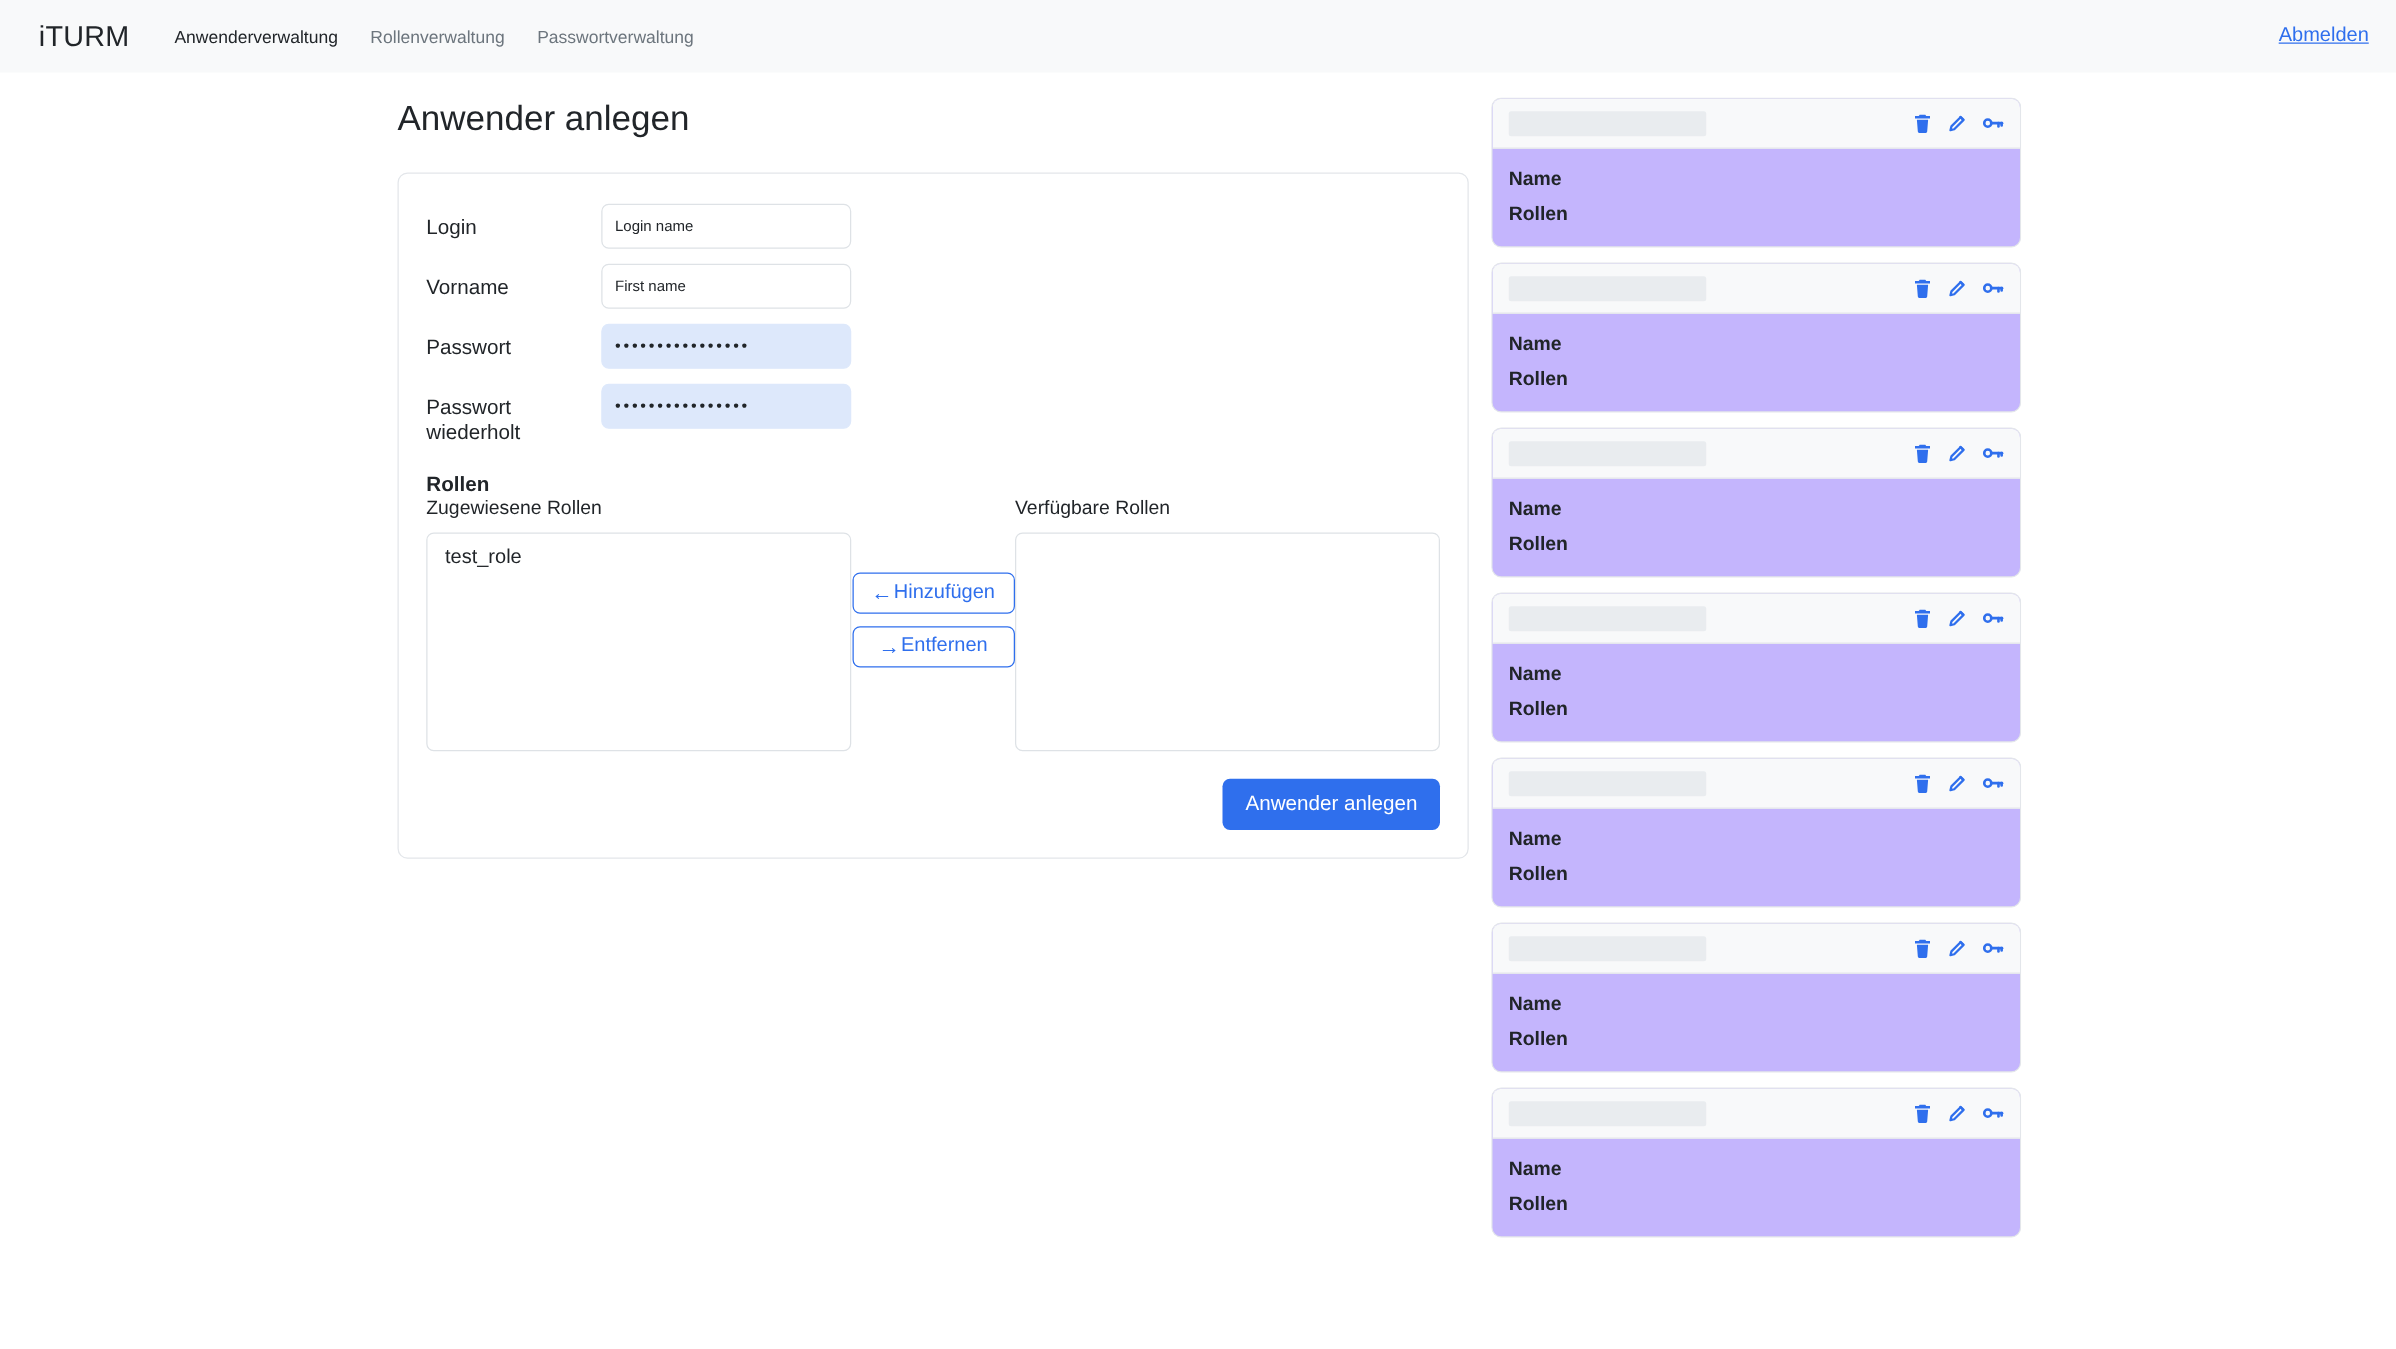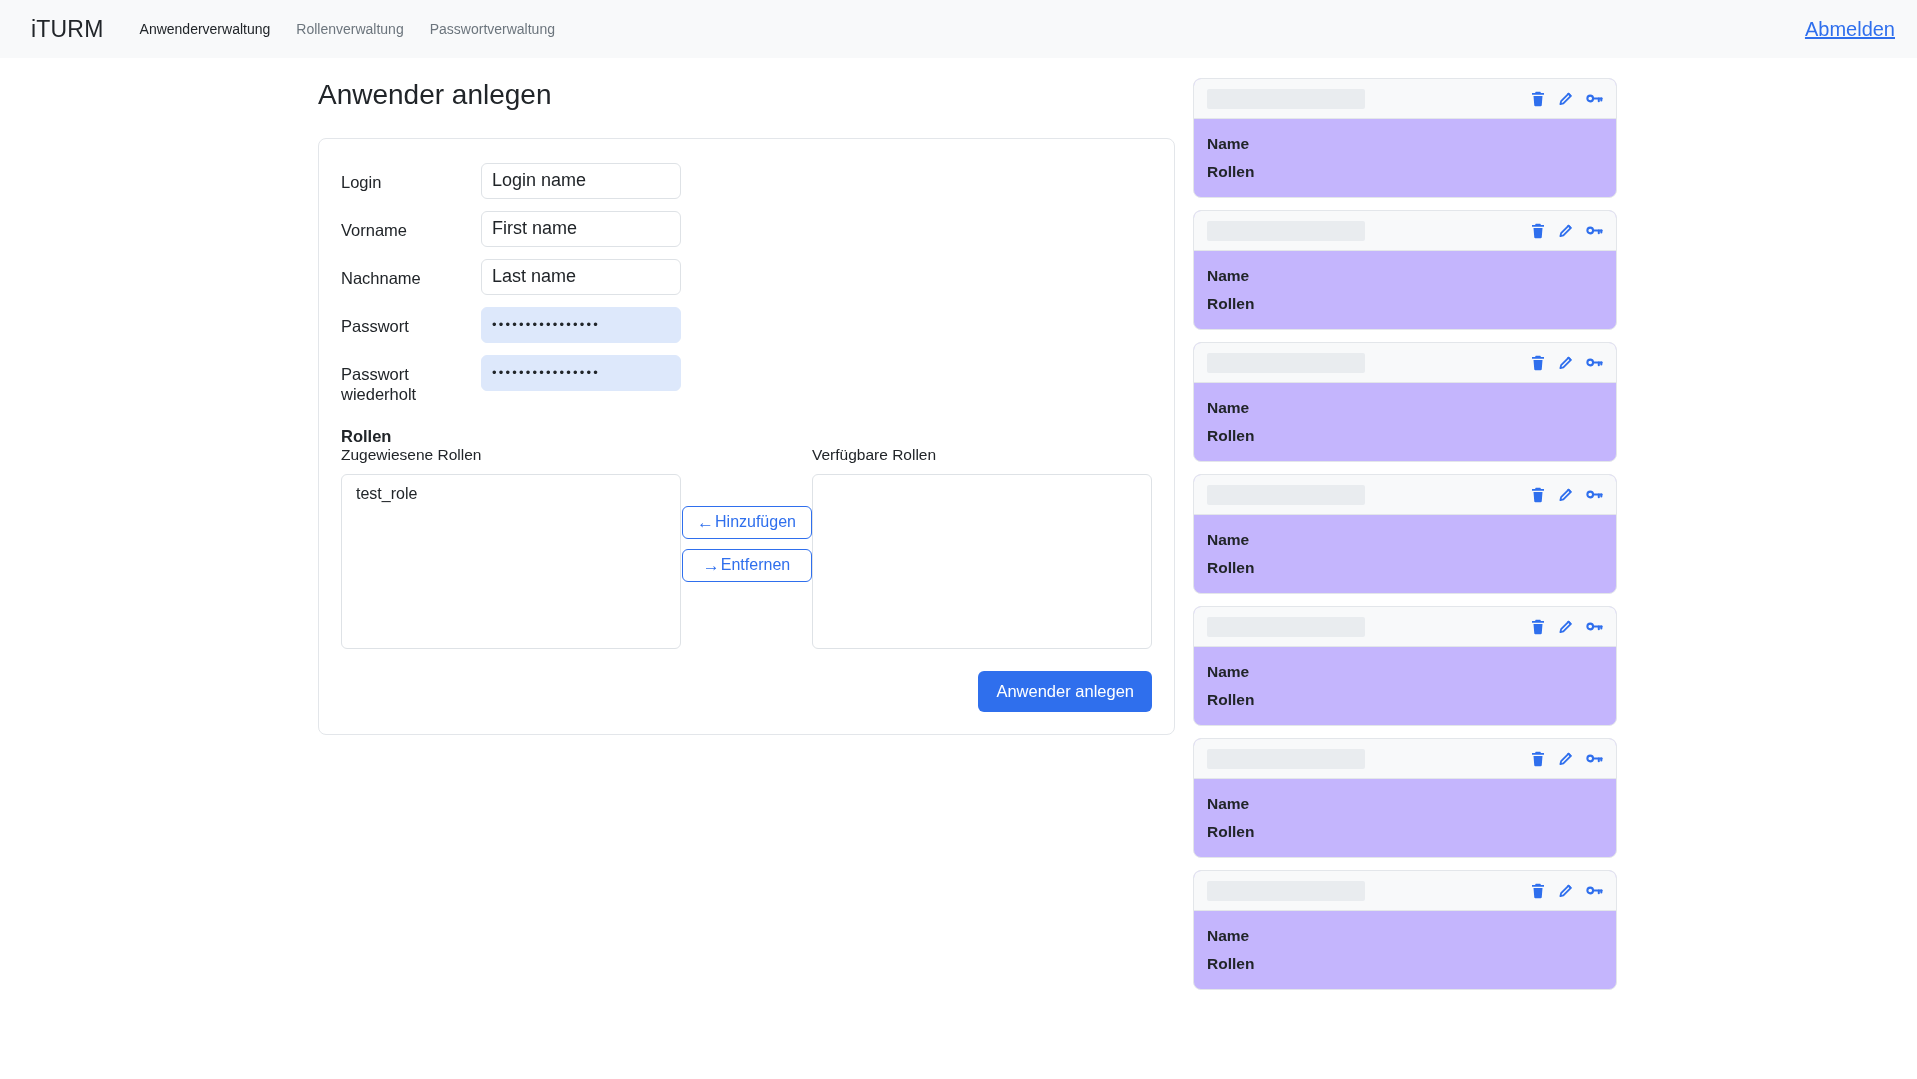--- a/index.html
+++ b/index.html
@@ -31,21 +31,21 @@
   .nav-link {
     font-size: 14px;
     color: #6c757d;
     text-decoration: none;
     white-space: nowrap;
     cursor: pointer;
   }
   .nav-link.active { color: #212529; }
   .logout-wrap { margin-left: auto; }
   .logout-link {
-    font-size: 20px;
+    font-size: 16px;
     color: #2f6fed;
     text-decoration: underline;
     cursor: pointer;
     white-space: nowrap;
   }
 
   
   .page {
     position: relative;
     height: 1021px;
@@ -94,21 +94,21 @@
     color: #212529;
     padding-top: 9px;
     line-height: 1.25;
   }
   .form-input {
     width: 200px;
     height: 36px;
     border: 1px solid #dee2e6;
     border-radius: 6px;
     background: #fff;
-    font-size: 18px;
+    font-size: 12px;
     color: #212529;
     padding: 0 10px;
     display: flex;
     align-items: center;
     font-family: "Liberation Sans", sans-serif;
     outline: none;
   }
   .form-input.autofill {
     background: #dde8fb;
     border-color: #dde8fb;
@@ -270,24 +270,20 @@
       <div class="form-row">
         <div class="form-label">Login</div>
         <div class="form-input">Login name</div>
       </div>
 
       <div class="form-row">
         <div class="form-label">Vorname</div>
         <div class="form-input">First name</div>
       </div>
 
-      <div class="form-row">
-        <div class="form-label">Nachname</div>
-        <div class="form-input">Last name</div>
-      </div>
 
       <div class="form-row">
         <div class="form-label">Passwort</div>
         <div class="form-input autofill">••••••••••••••••</div>
       </div>
 
       <div class="form-row">
         <div class="form-label">Passwort wiederholt</div>
         <div class="form-input autofill">••••••••••••••••</div>
       </div>

